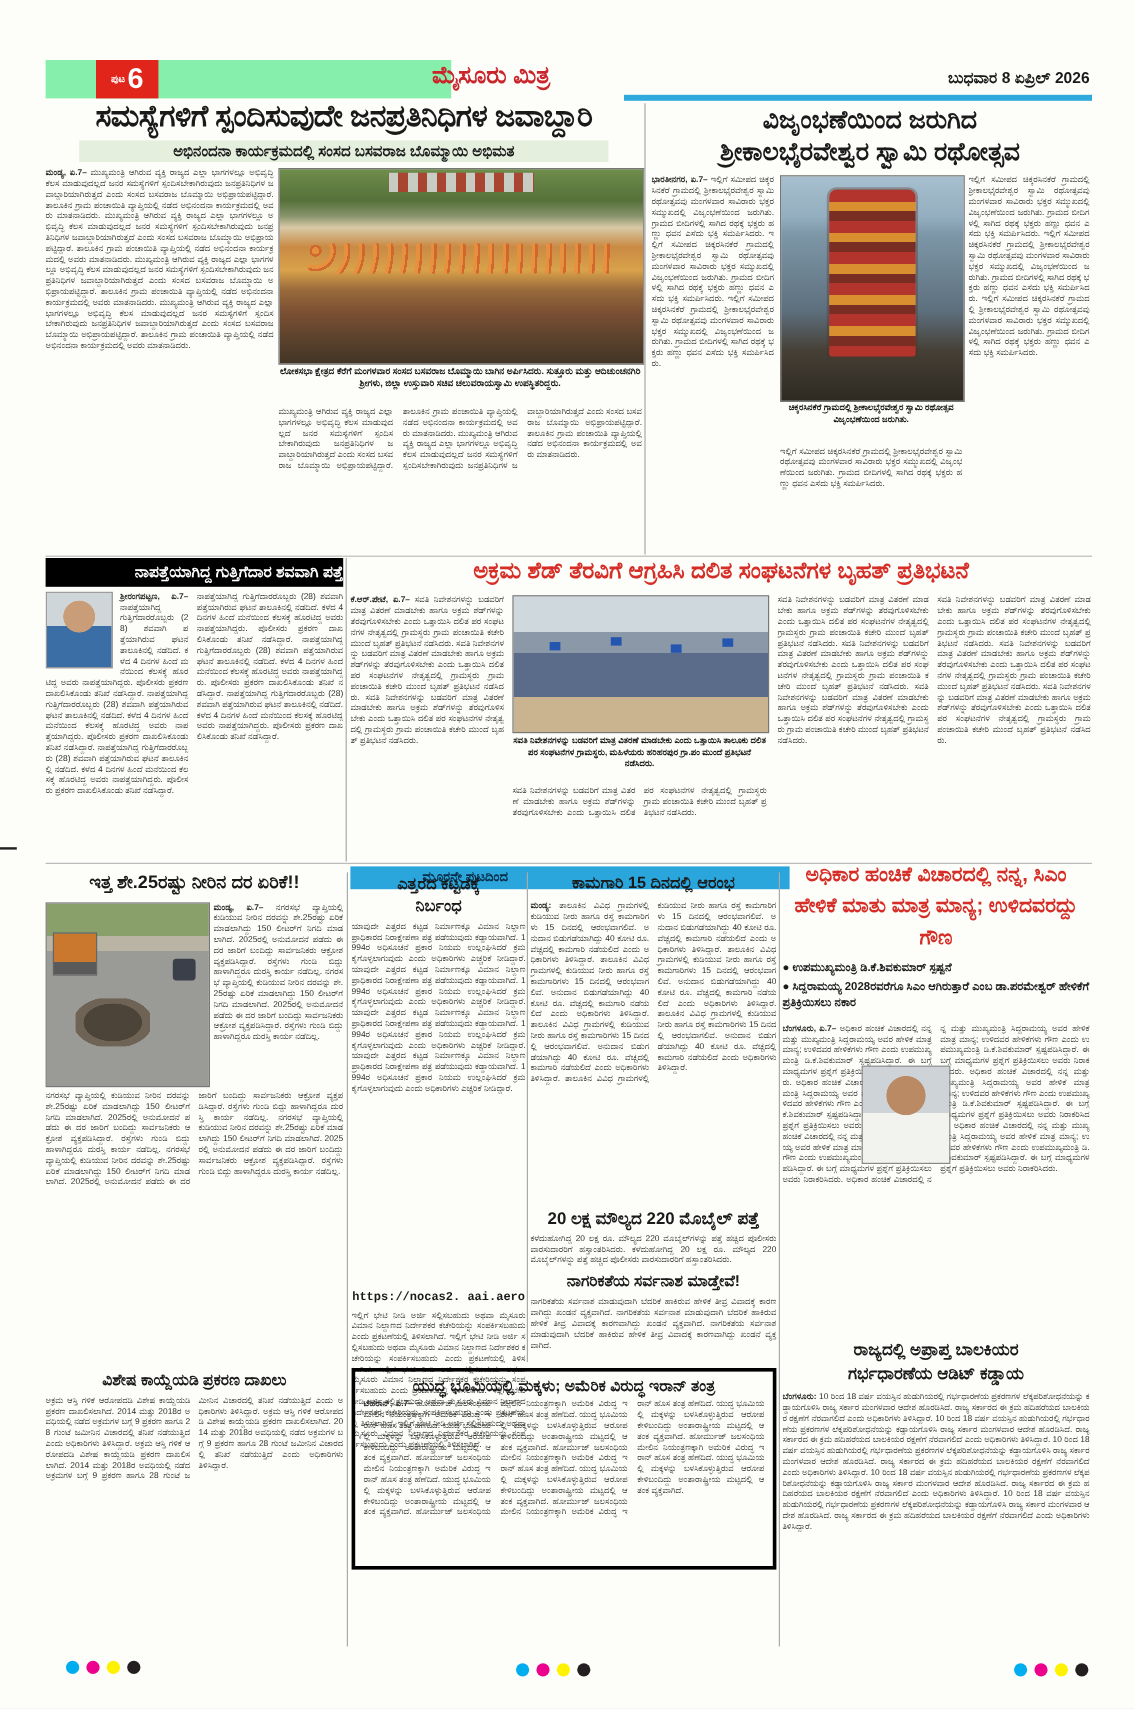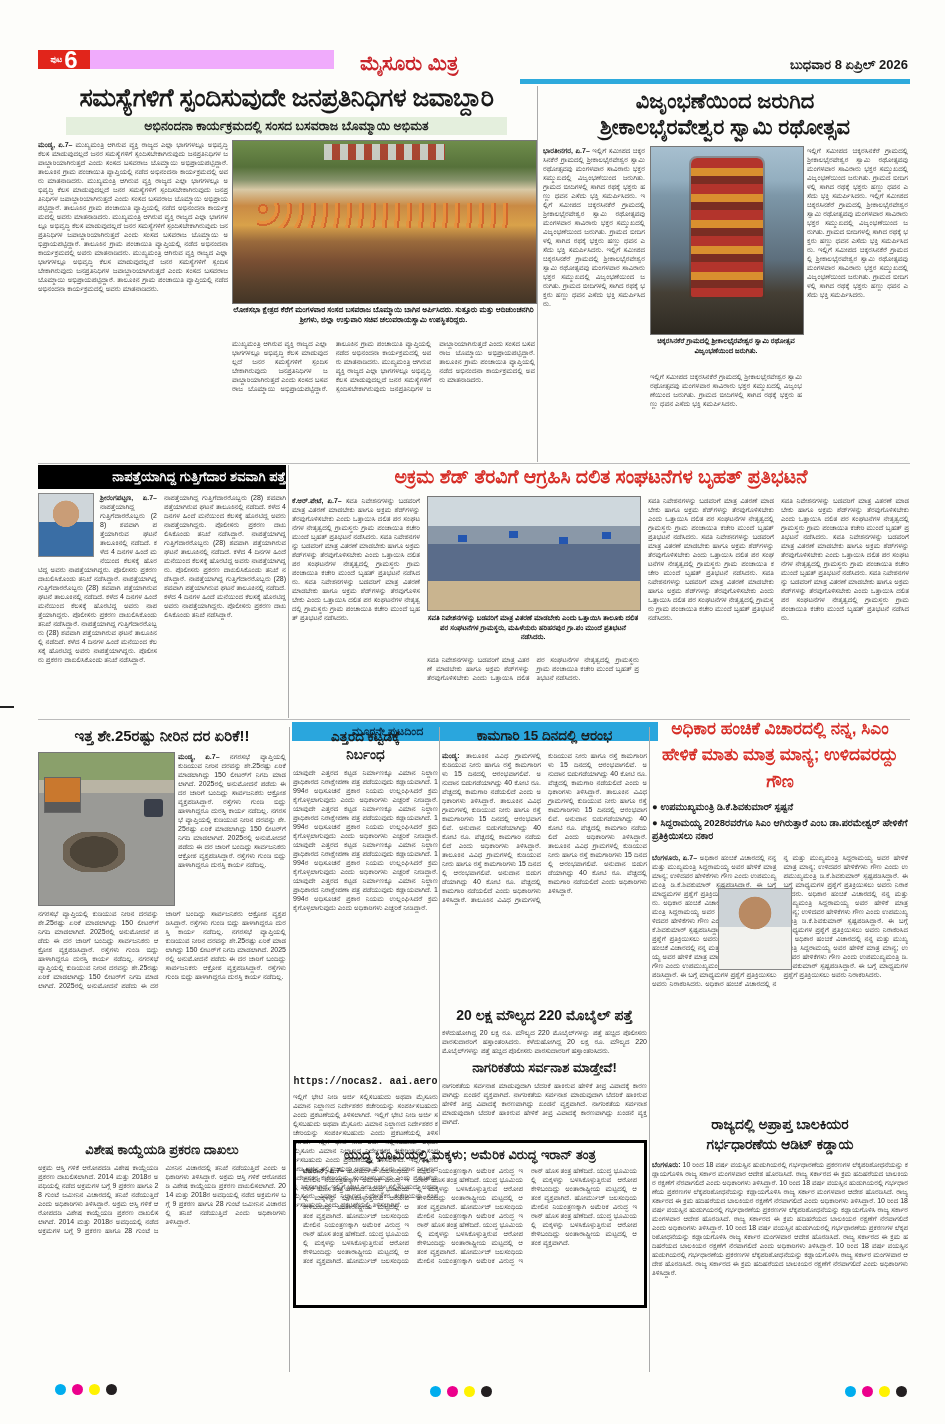--- a/index.html
+++ b/index.html
@@ -1,20 +1,20 @@
 <!DOCTYPE html>
 <html><head>
 <meta charset="utf-8">
 <style>
   html,body{margin:0;padding:0;background:#e8e8e4;}
   .page{position:relative;width:945px;height:1424px;margin:0 auto;background:#fdfdfa;
         font-family:"Liberation Sans","DejaVu Sans",sans-serif;color:#1a1a1a;overflow:hidden;}
   .abs{position:absolute;}
   
-  .hdr-left{left:38px;top:50px;width:296px;height:19px;display:flex;background:#f0abfc;}
+  .hdr-left{left:38px;top:50px;width:296px;height:32px;display:flex;background:#86efac;padding-left:42px;}
   .pgbox{width:52px;background:#e1251b;color:#fff;display:flex;align-items:center;justify-content:center;gap:2px;}
   .pgbox .pglabel{font-size:8px;font-weight:bold;}
   .pgbox .pgnum{font-size:24px;font-weight:bold;line-height:1;}
   .section-title{flex:1;display:flex;align-items:center;justify-content:center;font-size:17px;font-weight:bold;letter-spacing:.5px;}
   .masthead{left:360px;top:52px;width:260px;color:#c9252b;font-size:20px;font-weight:bold;}
   .hdr-date{left:690px;top:57px;width:218px;text-align:right;font-size:13px;font-weight:bold;}
   .blue-rule{left:520px;top:79px;width:390px;height:5px;background:#2eaadc;}
   
   .vrule{width:1px;background:#aaa;}
   .hrule{height:1px;background:#bbb;}

